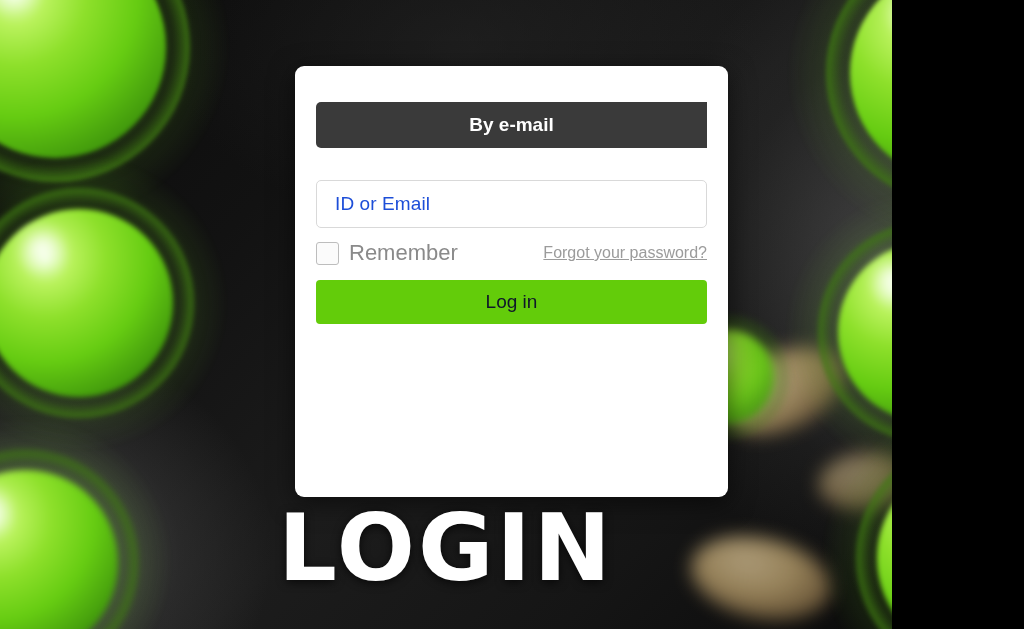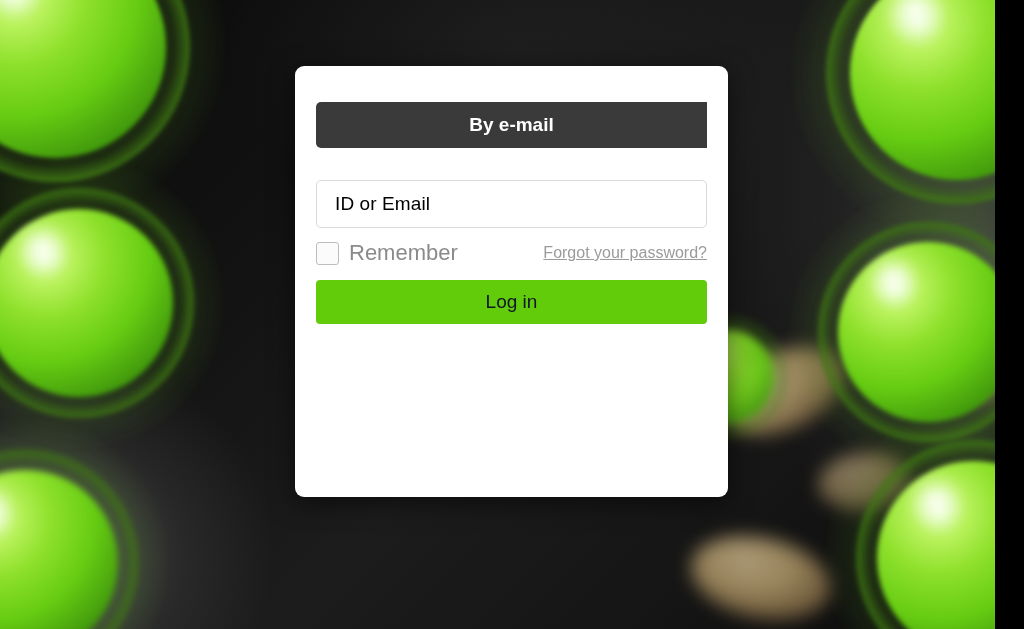--- a/index.html
+++ b/index.html
@@ -6,21 +6,21 @@
 
   html, body {
     width:1024px; height:629px;
     overflow:hidden;
     font-family:"Liberation Sans", sans-serif;
     background:#000;
   }
 
   #stage {
     position:relative;
-    width:995px; height:629px;
+    width:892px; height:629px;
     overflow:hidden;
     background:
       radial-gradient(ellipse 340px 300px at 3% 88%, rgba(150,150,150,0.55) 0%, rgba(90,90,90,0.25) 45%, rgba(0,0,0,0) 72%),
       radial-gradient(ellipse 300px 420px at 99% 42%, rgba(120,120,120,0.45) 0%, rgba(70,70,70,0.18) 50%, rgba(0,0,0,0) 78%),
       radial-gradient(ellipse 420px 260px at 52% 8%, rgba(40,40,40,0.5) 0%, rgba(0,0,0,0) 70%),
       linear-gradient(135deg, #0a0a0a 0%, #121212 30%, #1c1c1c 55%, #151515 78%, #0b0b0b 100%);
   }
 
   
   .sphere {
@@ -113,21 +113,21 @@
     margin-top:32px;
     width:100%; height:48px;
     border:1px solid #d9d9d9;
     border-radius:5px;
     background:#fff;
     display:flex; align-items:center;
   }
   .field .placeholder {
     padding-left:18px;
     font-size:19px;
-    color:#000000;
+    color:#1d4ed8;
     letter-spacing:.1px;
   }
   #field-password { margin-top:38px; }
 
   .eye-btn {
     position:absolute;
     right:14px; top:50%;
     transform:translateY(-50%);
     width:26px; height:20px;
     display:flex; align-items:center; justify-content:center;
@@ -252,14 +252,15 @@
       <div class="remember-left">
         <div class="checkbox"></div>
         <span class="remember-label">Remember</span>
       </div>
       <span class="forgot-link">Forgot your password?</span>
     </div>
 
     <button id="login-button">Log in</button>
   </div>
 
+  <div id="login-wordmark">LOGIN</div>
 
 </div>
 
 </body></html>

